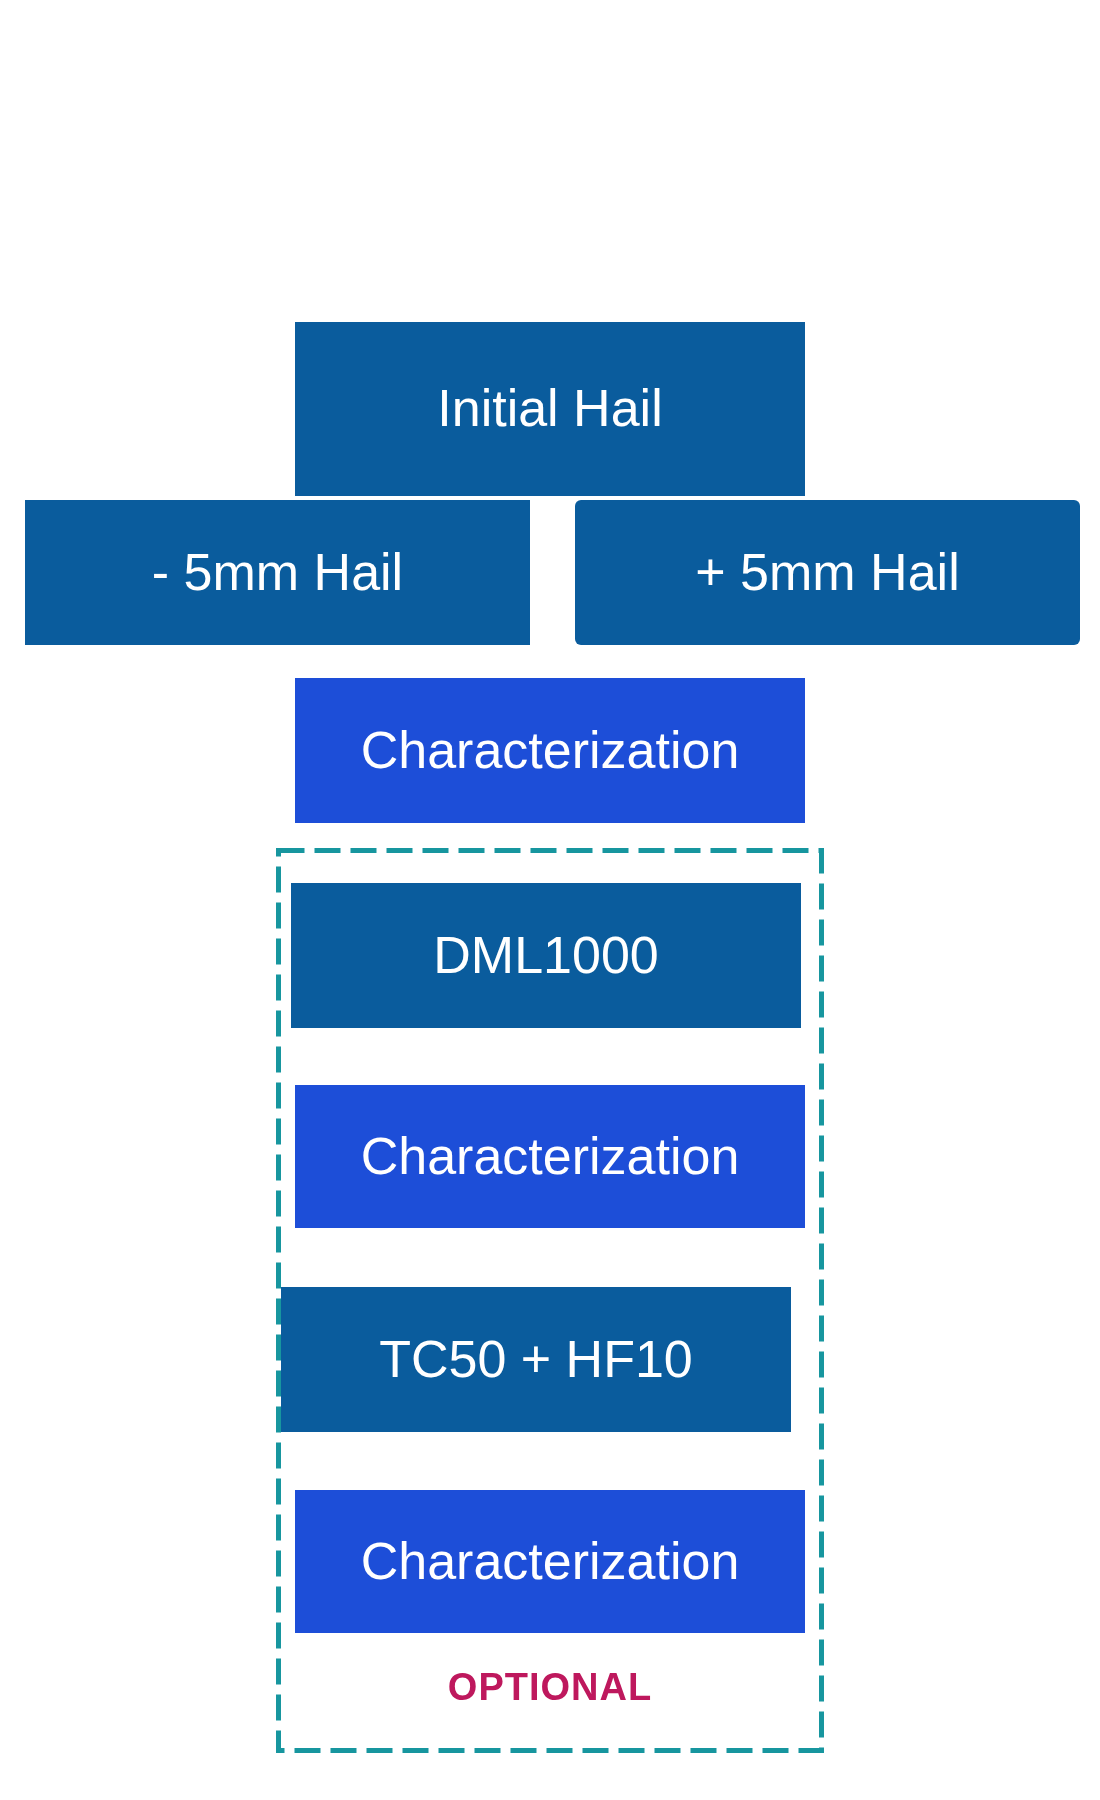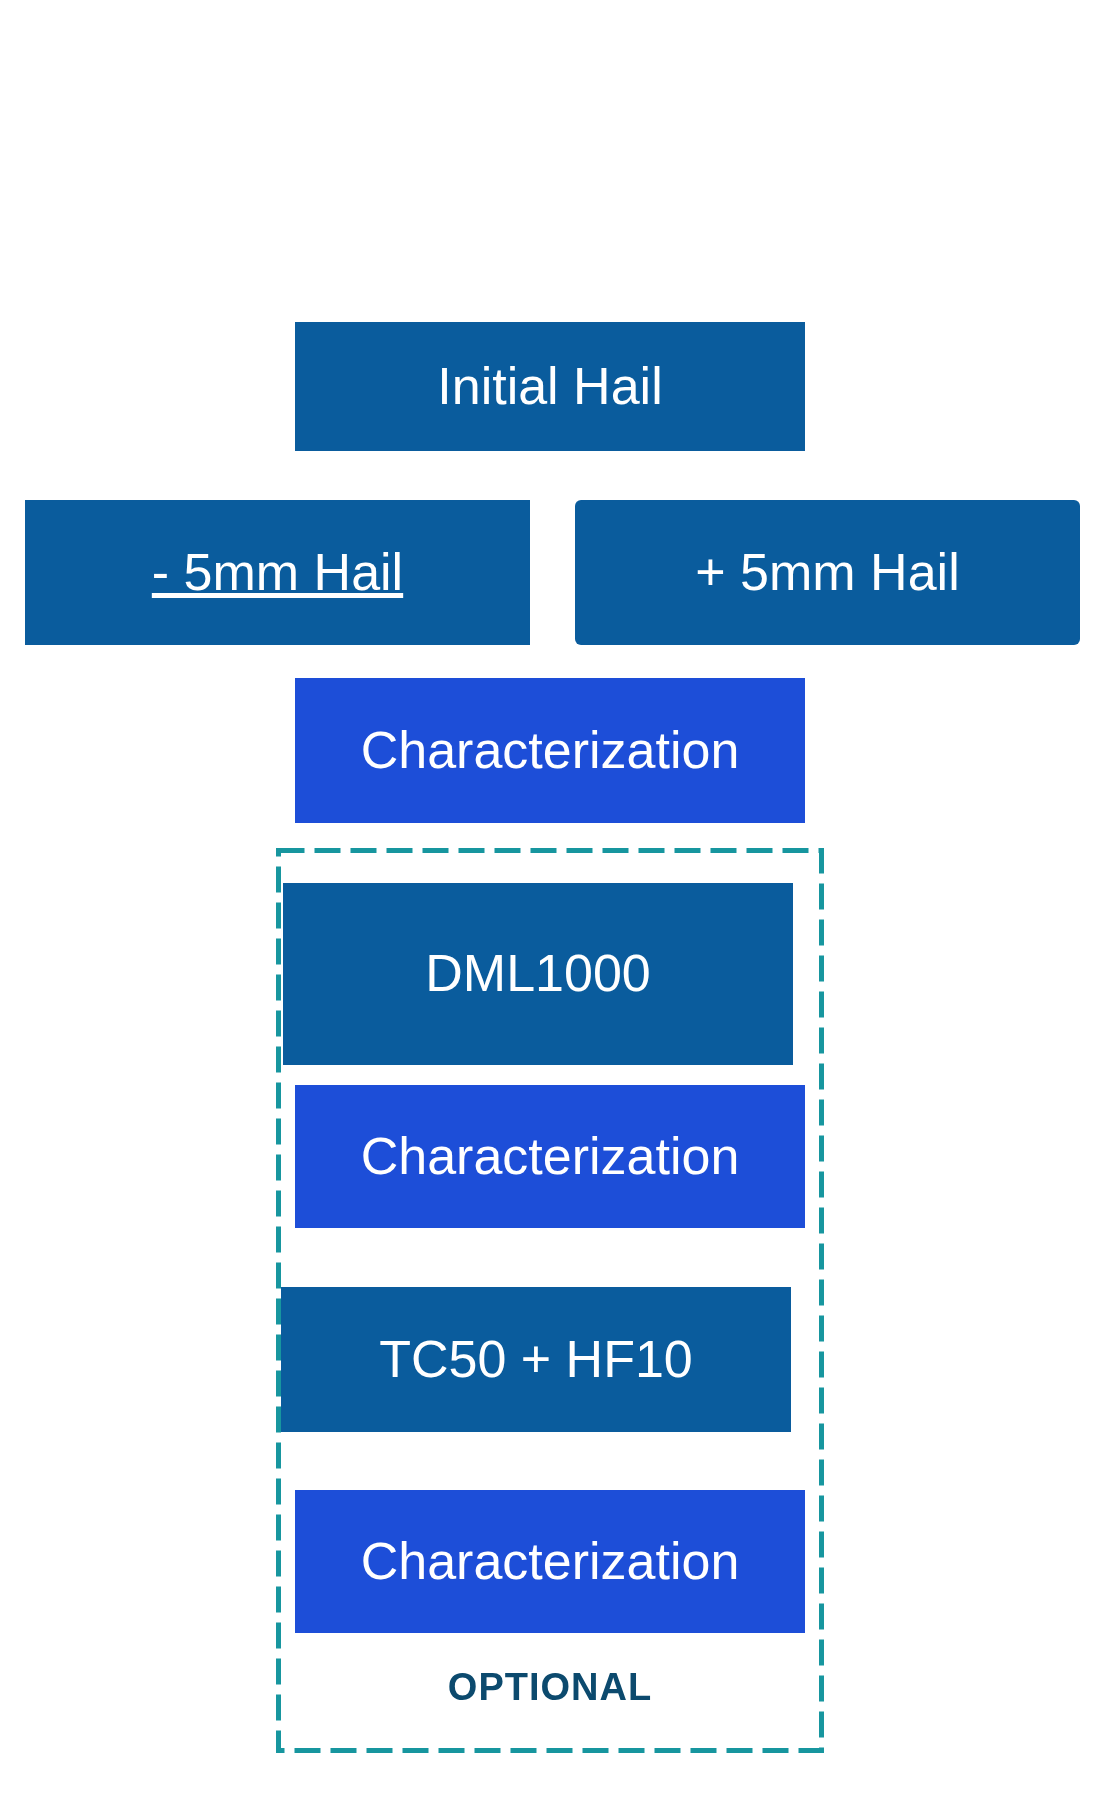--- a/index.html
+++ b/index.html
@@ -26,25 +26,25 @@
     font-size: 52px;
     line-height: 1.42;
     white-space: nowrap;
   }
   .node-teal  { background: #08A9C4; }
   .node-blue  { background: #0A5C9D; }
   .node-gray  { background: #1d4ed8; }
 
   
   #title-box        { left: 295px; top: 28px;   width: 510px; height: 262px; }
-  #initial-hail     { left: 295px; top: 322px;  width: 510px; height: 129px; }
-  #minus-5mm-hail   { left: 25px;  top: 500px;  width: 505px; height: 145px; text-decoration: underline; }
+  #initial-hail     { left: 295px; top: 322px;  width: 510px; height: 174px; }
+  #minus-5mm-hail   { left: 25px;  top: 500px;  width: 505px; height: 145px; }
   #plus-5mm-hail    { left: 575px; top: 500px;  width: 505px; height: 145px; border-radius: 6px; }
   #characterization-1 { left: 295px; top: 678px;  width: 510px; height: 145px; }
-  #dml1000          { left: 283px; top: 883px;  width: 510px; height: 182px; justify-content: center; }
+  #dml1000          { left: 291px; top: 883px;  width: 510px; height: 145px; justify-content: center; }
   #characterization-2 { left: 295px; top: 1085px; width: 510px; height: 143px; }
   #tc50-hf10        { left: 281px; top: 1287px; width: 510px; height: 145px; }
   #characterization-3 { left: 295px; top: 1490px; width: 510px; height: 143px; }
 
   #optional-group {
     position: absolute;
     left: 276px;
     top: 848px;
     width: 548px;
     height: 905px;
@@ -54,21 +54,21 @@
     left: 0;
     top: 0;
     display: block;
   }
   #optional-label {
     position: absolute;
     left: 0;
     top: 818px;
     width: 548px;
     text-align: center;
-    color: #0c4a6e;
+    color: #be185d;
     font-size: 38px;
     font-weight: bold;
     letter-spacing: 1px;
   }
 </style>
 </head>
 <body>
 
 <div id="canvas">
 

